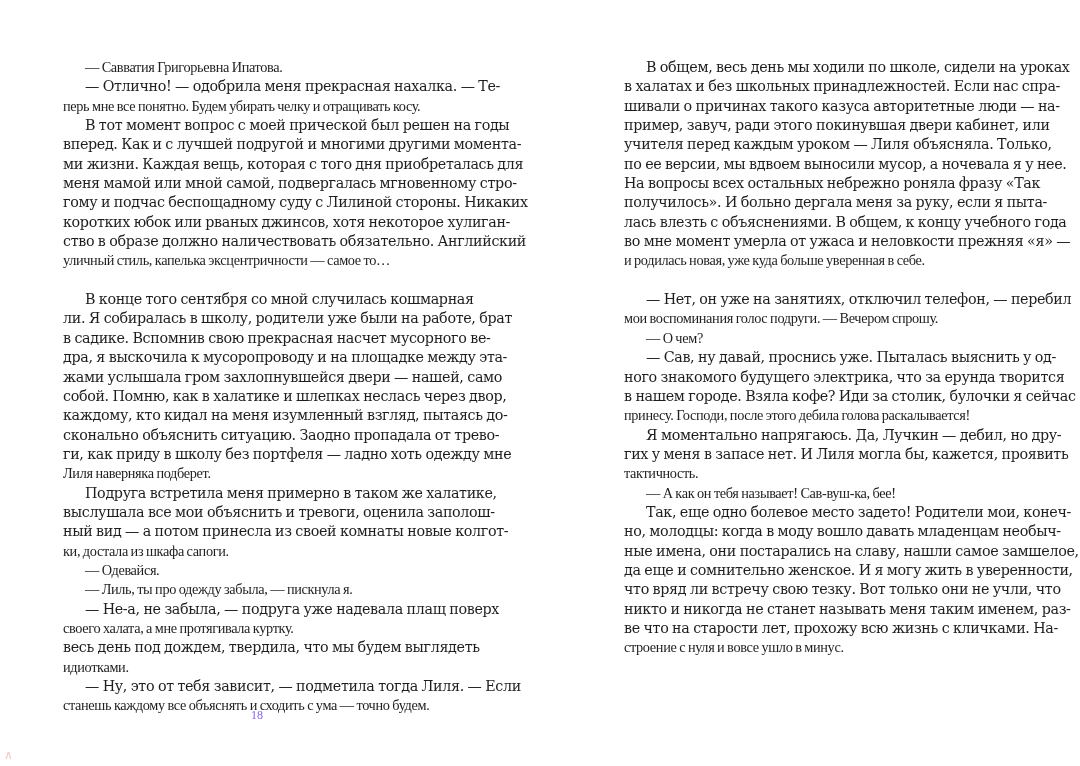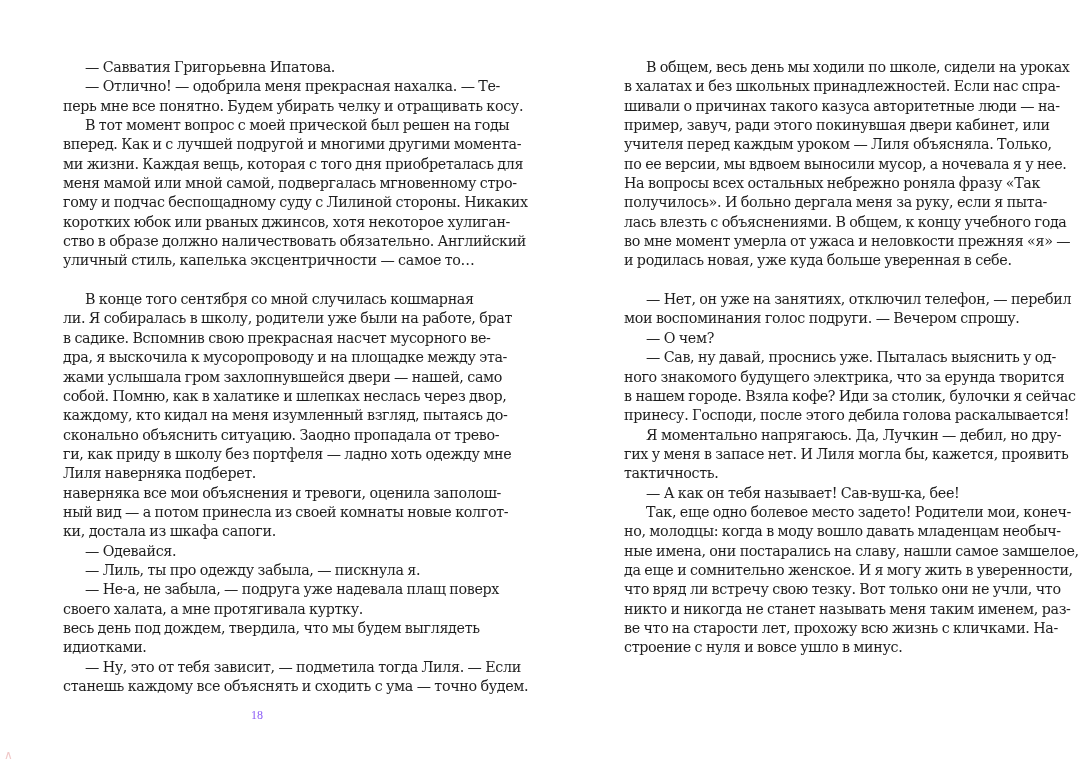--- a/index.html
+++ b/index.html
@@ -18,21 +18,21 @@
     height: 19.35px;
     line-height: 19.35px;
     font-size: 14.3px;
     white-space: nowrap;
     text-align: justify;
     text-align-last: justify;
     letter-spacing: -0.35px;
     word-spacing: -0.5px;
   }
   .line.indent { padding-left: 22px; }
-  .line.last { text-align-last: left; }
+  .line.last { text-align-last: left; font-family: Liberation Serif, serif; }
   .line.blank { height: 19.35px; }
   .page-number {
     position: absolute; left: 251px; top: 708px;
     font-size: 12px; color: #8b5cf6;
     font-family: "Liberation Serif", serif;
   }
   .corner-mark {
     position: absolute; left: 4px; top: 748px;
     width: 12px; height: 14px;
     color: #f0c8c8; font-size: 12px; line-height: 14px;
@@ -58,21 +58,22 @@
     <span class="line indent">В конце того сентября со мной случилась кошмарная</span>
     <span class="line">ли. Я собиралась в школу, родители уже были на работе, брат</span>
     <span class="line">в садике. Вспомнив свою прекрасная насчет мусорного ве-</span>
     <span class="line">дра, я выскочила к мусоропроводу и на площадке между эта-</span>
     <span class="line">жами услышала гром захлопнувшейся двери — нашей, само</span>
     <span class="line">собой. Помню, как в халатике и шлепках неслась через двор,</span>
     <span class="line">каждому, кто кидал на меня изумленный взгляд, пытаясь до-</span>
     <span class="line">сконально объяснить ситуацию. Заодно пропадала от трево-</span>
     <span class="line">ги, как приду в школу без портфеля — ладно хоть одежду мне</span>
     <span class="line last">Лиля наверняка подберет.</span>
-    <span class="line">наверняка все мои объяснения и тревоги, оценила заполош-</span>
+    <span class="line indent">Подруга встретила меня примерно в таком же халатике,</span>
+    <span class="line">выслушала все мои объяснить и тревоги, оценила заполош-</span>
     <span class="line">ный вид — а потом принесла из своей комнаты новые колгот-</span>
     <span class="line last">ки, достала из шкафа сапоги.</span>
     <span class="line indent last">— Одевайся.</span>
     <span class="line indent last">— Лиль, ты про одежду забыла, — пискнула я.</span>
     <span class="line indent">— Не-а, не забыла, — подруга уже надевала плащ поверх</span>
     <span class="line last">своего халата, а мне протягивала куртку.</span>
     <span class="line">весь день под дождем, твердила, что мы будем выглядеть</span>
     <span class="line last">идиотками.</span>
     <span class="line indent">— Ну, это от тебя зависит, — подметила тогда Лиля. — Если</span>
     <span class="line last">станешь каждому все объяснять и сходить с ума — точно будем.</span>

